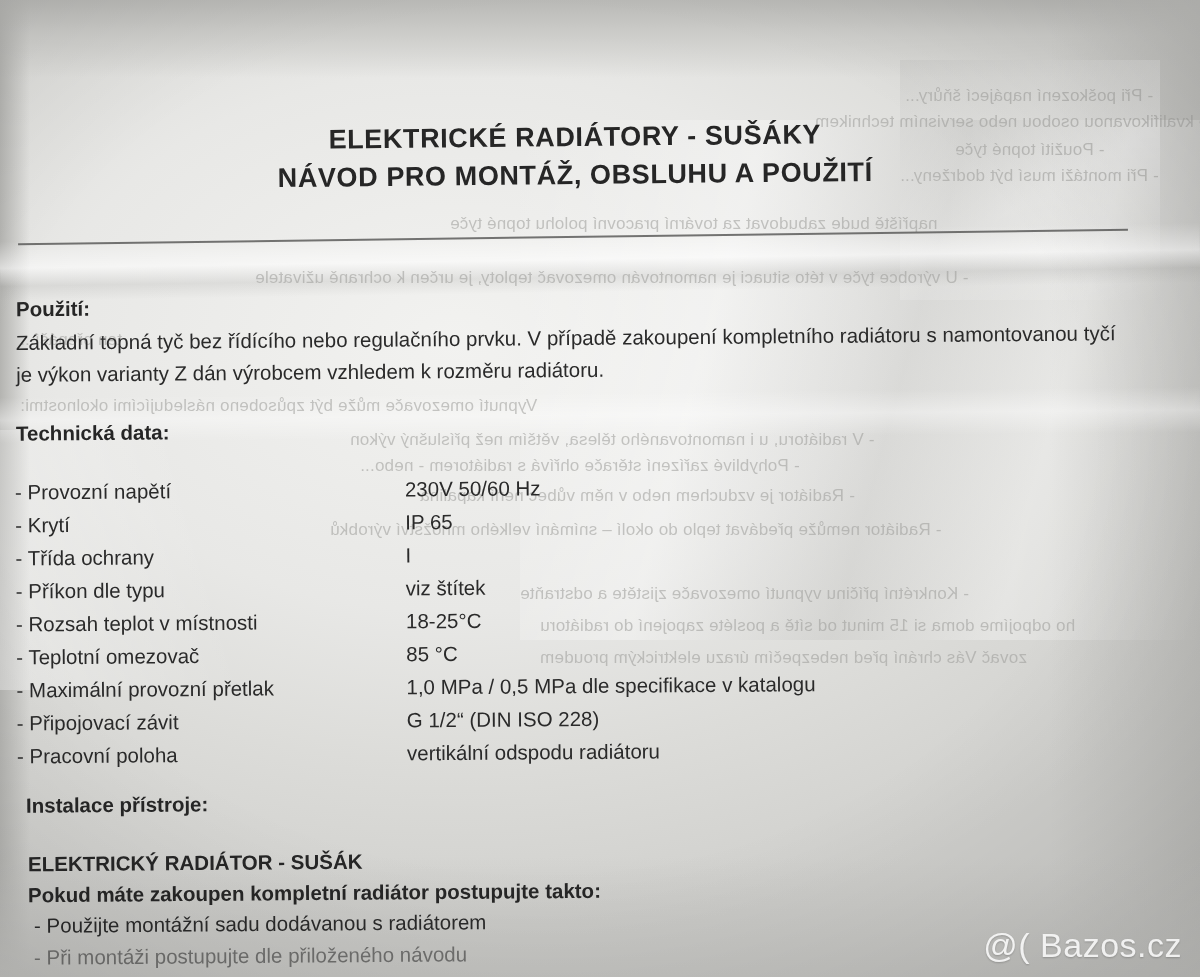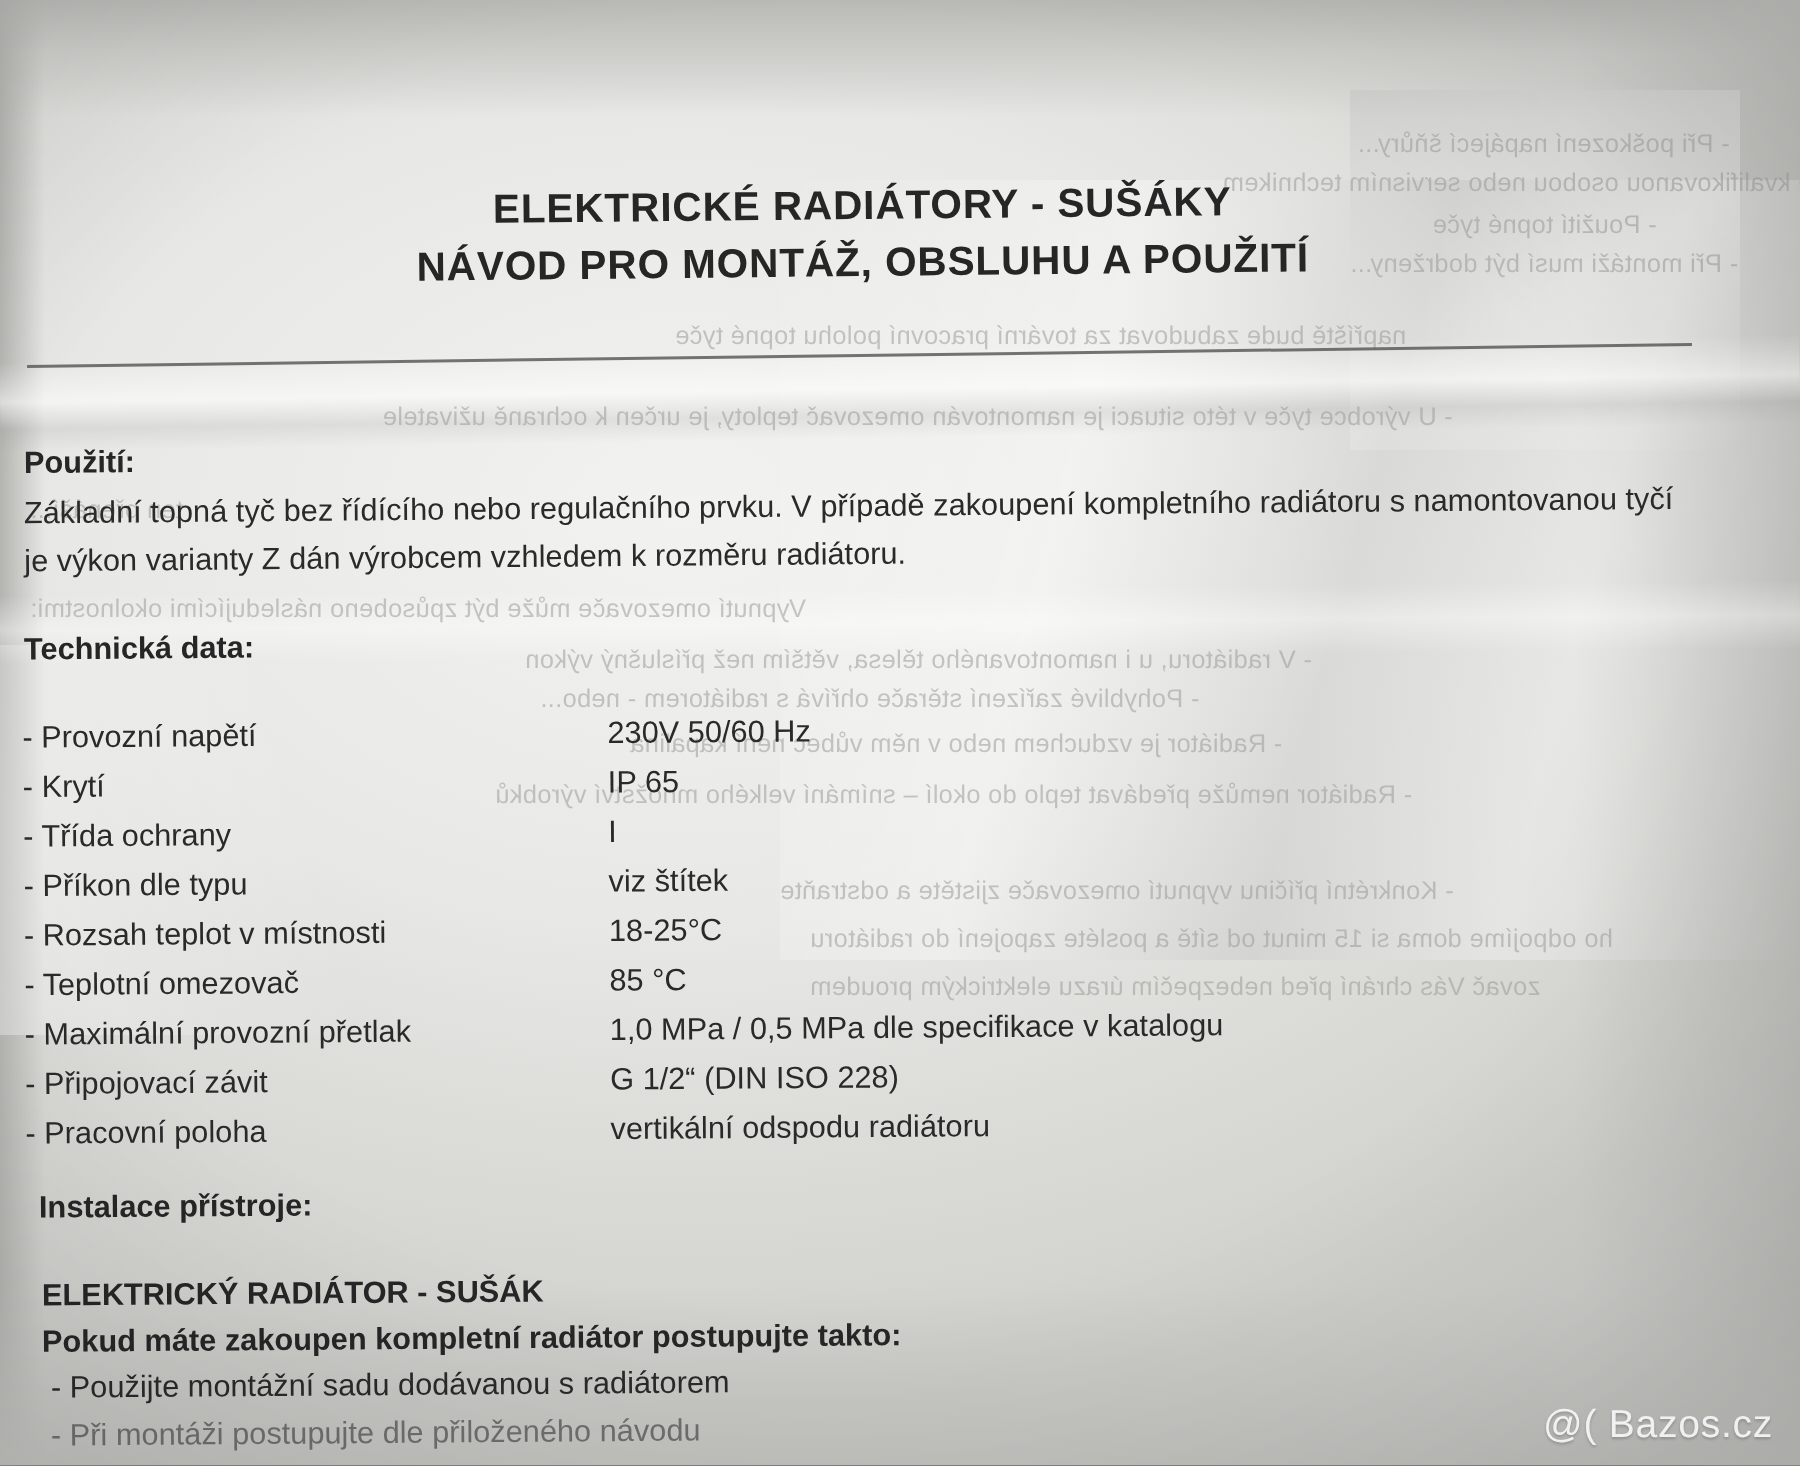--- a/index.html
+++ b/index.html
@@ -165,21 +165,21 @@
     position: absolute;
     font-size: 20.5px;
     color: #2a2a2a;
   }
 
   
   .watermark {
     position: absolute;
     right: 18px;
     bottom: 12px;
-    font-size: 26px;
+    font-size: 34px;
     color: #ffffff;
     opacity: .82;
     letter-spacing: .5px;
     text-shadow: 0 1px 2px rgba(0,0,0,.25);
     font-family: "Liberation Sans", sans-serif;
   }
   
   .vignette {
     position: absolute;
     inset: 0;

